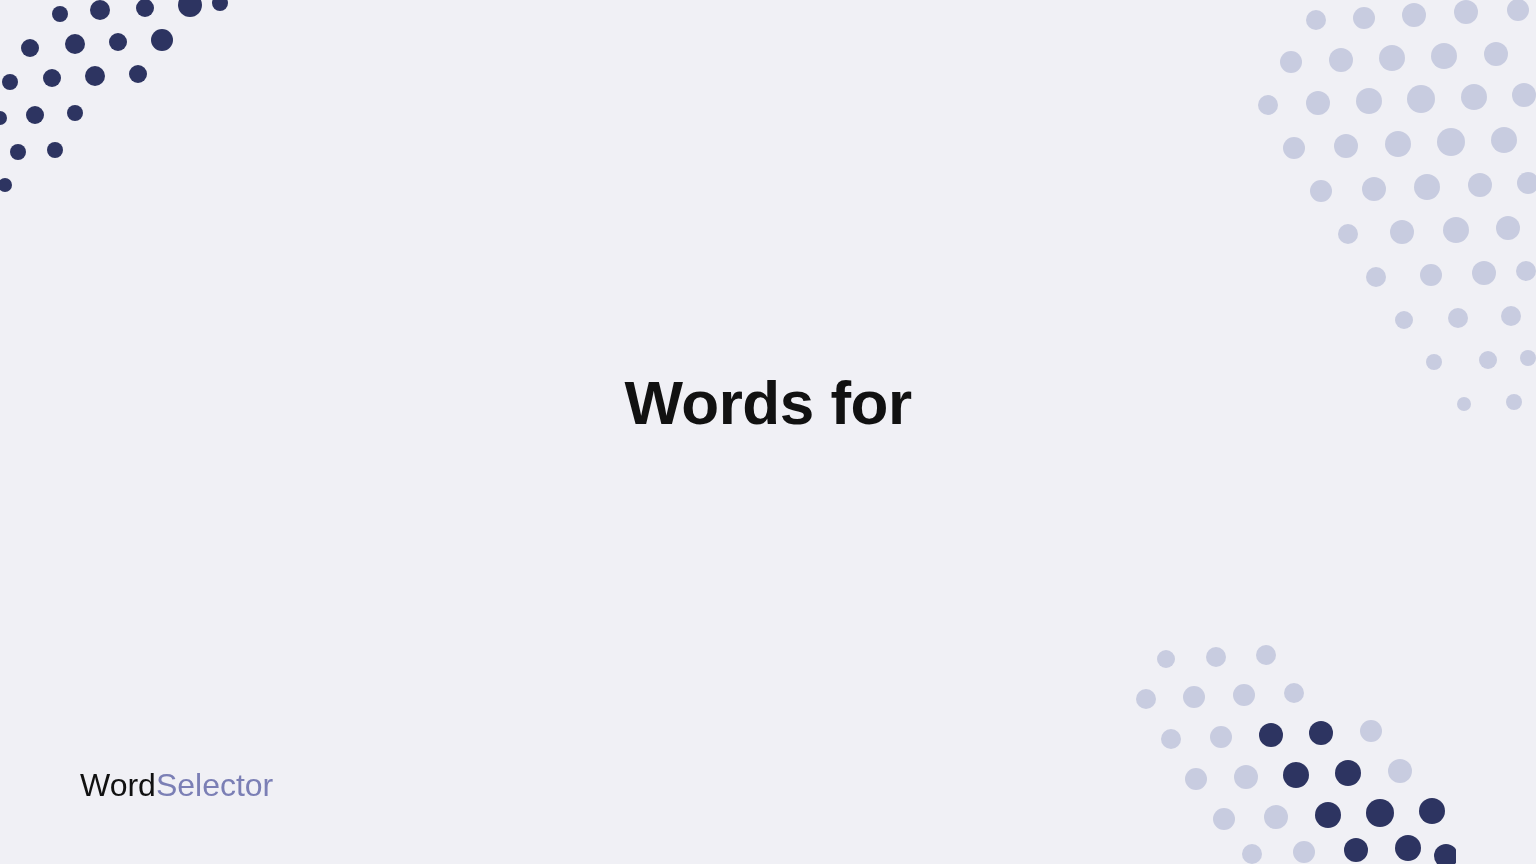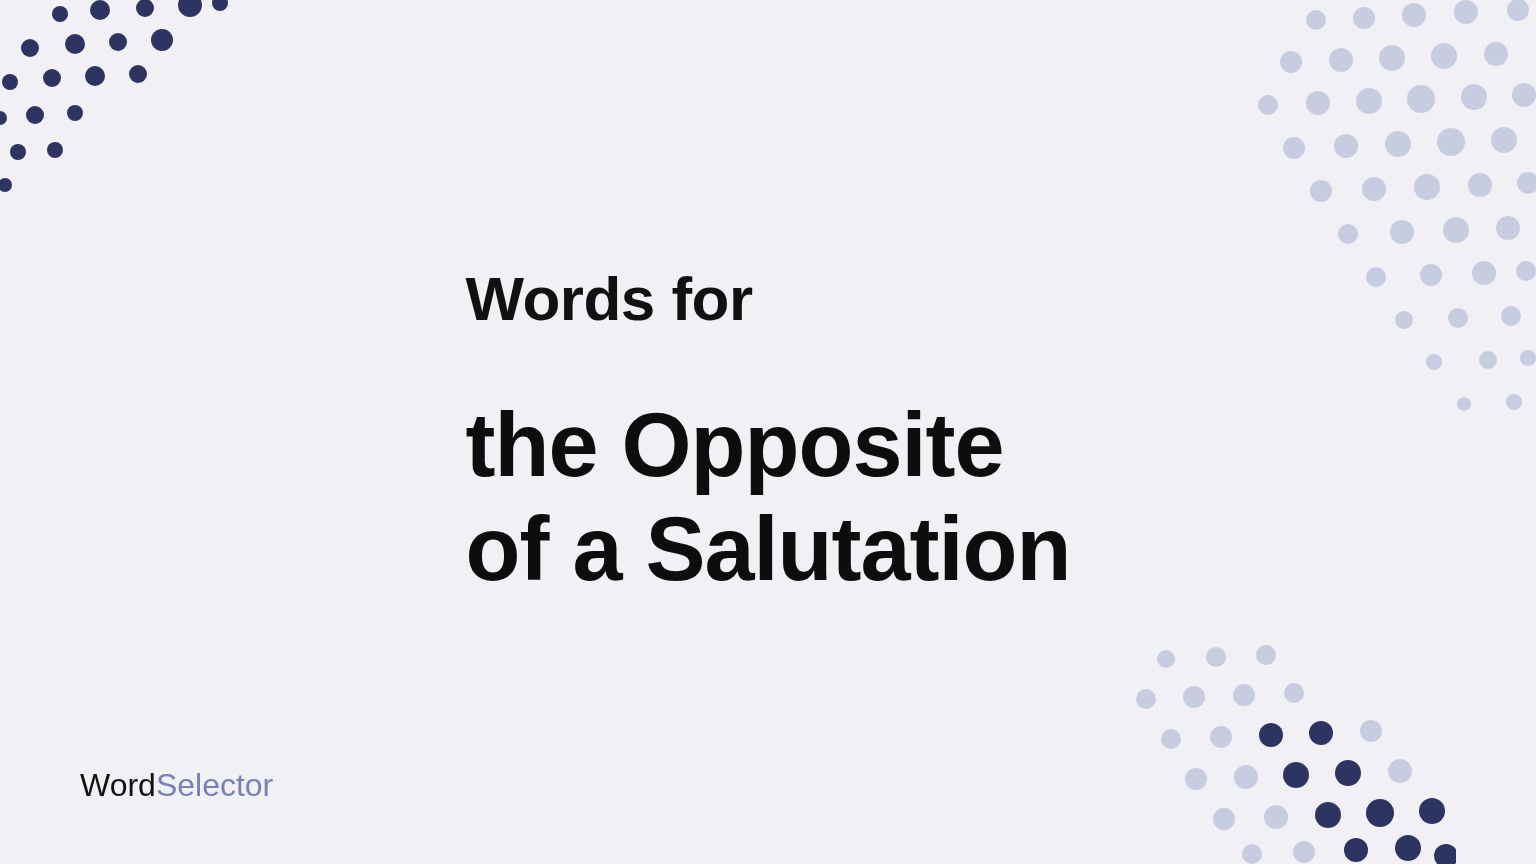--- a/index.html
+++ b/index.html
@@ -204,21 +204,17 @@
 
   <circle cx="116" cy="210" r="10" fill="#c8cce0"></circle>
   <circle cx="168" cy="208" r="11" fill="#c8cce0"></circle>
   <circle cx="220" cy="206" r="12" fill="#2d3461"></circle>
   <circle cx="272" cy="204" r="13" fill="#2d3461"></circle>
   <circle cx="310" cy="212" r="12" fill="#2d3461"></circle>
 </svg>
 
 <div class="main-content">
   <div class="words-for">Words for</div>
-  <div class="subtitle">
-    <div>the Opposite</div>
-    <div>of a Salutation</div>
-  </div>
 </div>
 
 <div class="logo">
   <span class="logo-word">Word</span><span class="logo-selector">Selector</span>
 </div>
 
 </body></html>

